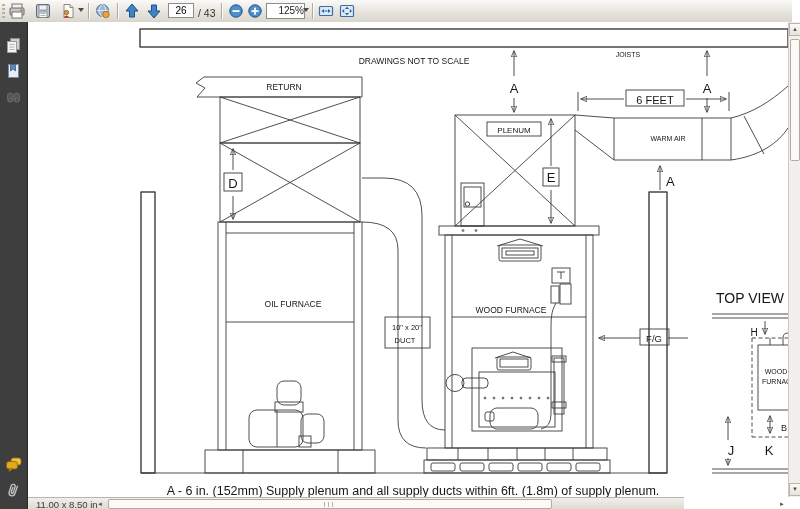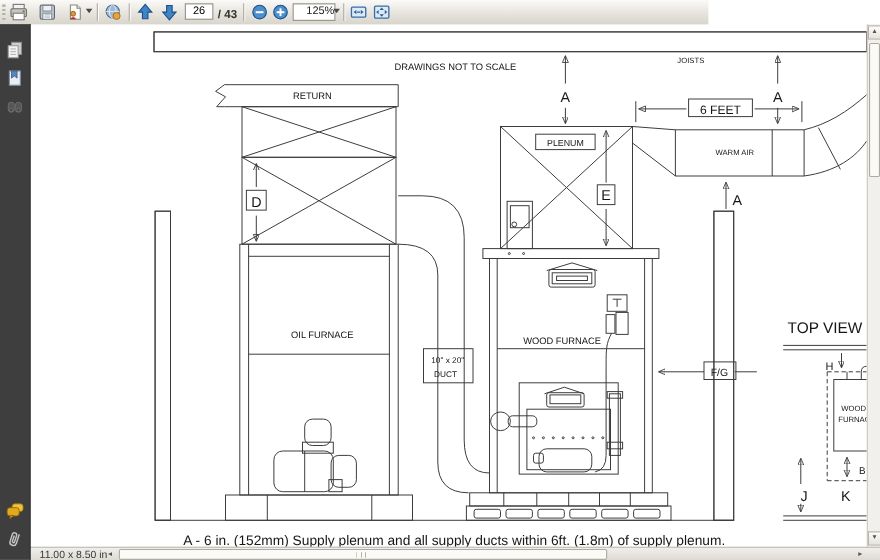--- a/index.html
+++ b/index.html
@@ -1,45 +1,45 @@
 <!DOCTYPE html>
 <html><head>
 <meta charset="utf-8">
 <style>
   html,body{margin:0;padding:0;background:#d4d0c8;font-family:"Liberation Sans",sans-serif;}
   #window{position:relative;width:800px;height:509px;overflow:hidden;background:#fff;}
   
-  #toolbar{position:absolute;left:0;top:0;width:644px;height:22px;
+  #toolbar{position:absolute;left:0;top:0;width:792px;height:22px;
     background:linear-gradient(#fbfaf8,#e7e4dd 55%,#d8d5cd);border-bottom:1px solid #97948c;}
   .tbtn{position:absolute;top:2px;width:18px;height:18px;border:0;background:transparent;padding:0;cursor:pointer;}
   .tsep{position:absolute;top:3px;width:1px;height:16px;background:#aeaba3;box-shadow:1px 0 0 #fcfbf9;}
   .grip{position:absolute;left:2px;top:4px;width:3px;height:14px;
     background:repeating-linear-gradient(#b5b2aa 0 2px,transparent 2px 4px);}
   #page-input{position:absolute;left:168px;top:3px;width:24px;height:13px;border:1px solid #8f8d86;
     font:10px "Liberation Sans",sans-serif;text-align:center;padding:0;background:#fff;}
-  .tlabel{position:absolute;top:7px;font-size:10.5px;color:#33322f;font-weight:bold;}
+  .tlabel{position:absolute;top:7px;font-size:10.5px;color:#33322f;}
   #zoom-box{position:absolute;left:266px;top:3px;width:33px;height:13px;border:1px solid #8f8d86;background:#fff;
     font-size:10px;color:#222;text-align:right;padding:1px 0 0 4px;}
   .caret{position:absolute;top:8px;width:0;height:0;border-left:3.5px solid transparent;
     border-right:3.5px solid transparent;border-top:4px solid #4b4a46;}
   #find-input{position:absolute;left:361px;top:3px;width:112px;height:13px;border:1px solid #9b998f;border-radius:2px;
     font:10.5px "Liberation Sans",sans-serif;padding:1px 15px 0 5px;color:#333;margin-top:42px;}
   #find-input::placeholder{color:#8a887f;}
   
   #sidebar{position:absolute;left:0;top:22px;width:27px;height:487px;background:#3e3e3e;border-right:1px solid #2a2a2a;}
   .sbtn{position:absolute;left:4px;width:19px;height:19px;border:0;background:transparent;padding:0;cursor:pointer;}
   
   #document-page{position:absolute;left:28px;top:22px;width:760px;height:475px;background:#fff;}
   
   #vscroll{position:absolute;left:788px;top:22px;width:12px;height:475px;background:#f2f0ec;border-left:1px solid #ccc9c1;}
   .sb-btn{position:absolute;left:0;width:12px;height:13px;background:linear-gradient(#fcfbf9,#e6e3dc);
     border:1px solid #b7b4ac;box-sizing:border-box;font-size:6px;line-height:11px;text-align:center;color:#55534e;padding:0;}
   #vthumb{position:absolute;left:1px;top:17px;width:10px;height:122px;background:#fbfaf7;border:1px solid #aeaba3;
     border-radius:2px;box-sizing:border-box;}
-  #statusbar{position:absolute;left:28px;top:497px;width:772px;height:12px;
+  #statusbar{position:absolute;left:28px;top:497px;width:656px;height:12px;
     background:linear-gradient(#f1efeb,#dcd9d2);border-top:1px solid #b8b5ae;}
   #doc-size{position:absolute;left:8px;top:1px;font-size:9.5px;color:#3a3a3a;white-space:nowrap;}
   #hscroll{position:absolute;left:66px;top:0px;width:694px;height:12px;}
   .hs-btn{position:absolute;top:1px;width:12px;height:10px;background:transparent;border:0;font-size:6px;color:#55534e;padding:0;line-height:10px;}
   #hthumb{position:absolute;left:14px;top:1px;width:444px;height:10px;background:#fbfaf7;border:1px solid #aeaba3;
     border-radius:2px;box-sizing:border-box;}
   #hgrip{position:absolute;left:215px;top:2px;width:11px;height:5px;
     background:repeating-linear-gradient(90deg,#b5b2aa 0 1px,transparent 1px 4px);}
   
   #diagram{position:absolute;left:0;top:0;}

